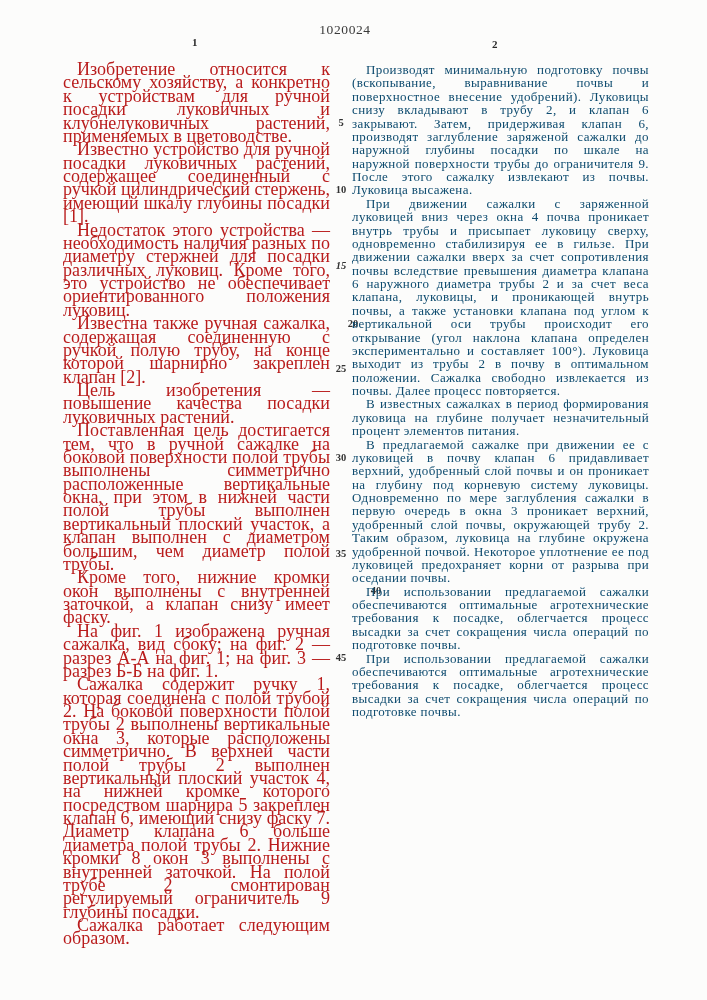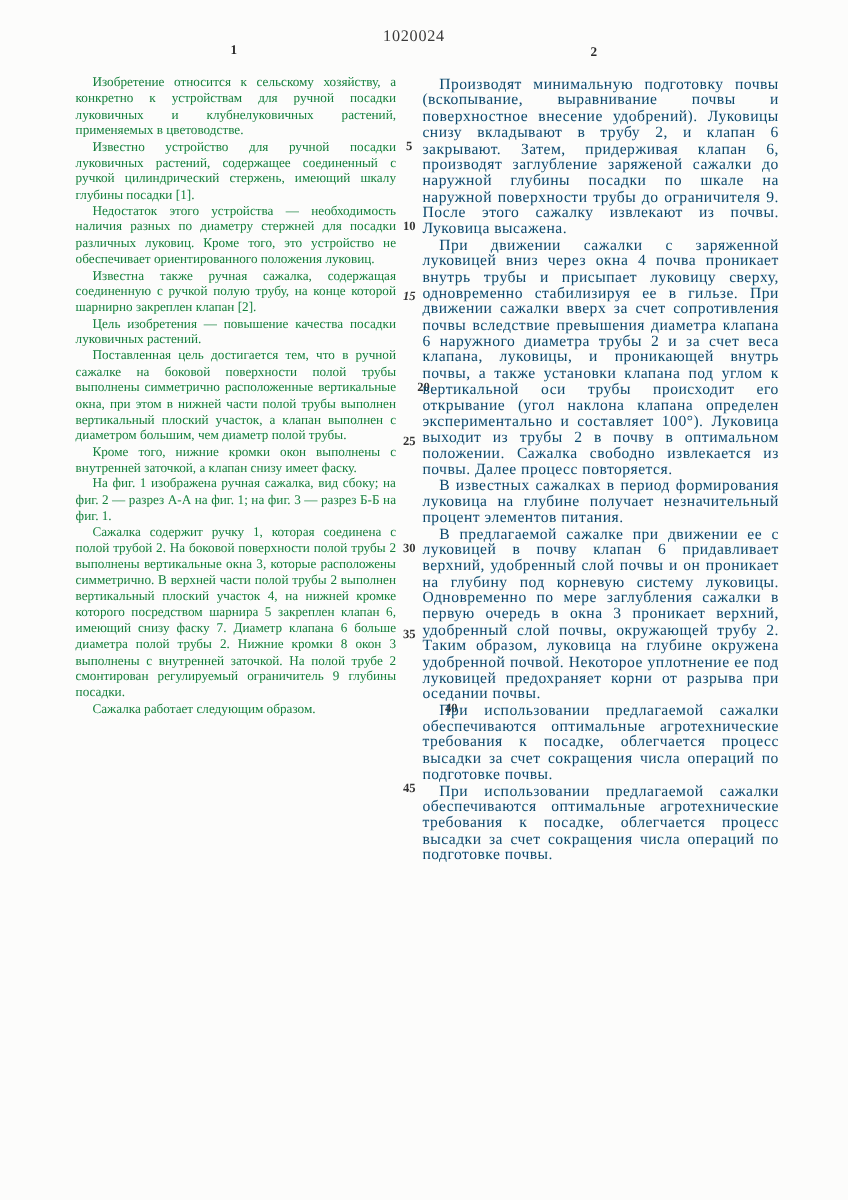--- a/index.html
+++ b/index.html
@@ -41,22 +41,22 @@
     line-height: 13.37px;
   }
   .text-column p {
     margin: 0;
     padding: 0;
     text-indent: 14px;
   }
   .column-left {
     left: 63px;
     width: 267px;
-    font-size: 11px;
-    color: #15803d;
+    font-size: 18px;
+    color: #b91c1c;
   }
   .column-right {
     left: 352px;
     width: 297px;
     font-size: 13px;
     letter-spacing: 0.4px;
     color: #0c4a6e;
   }
   .gutter {
     position: absolute;
@@ -82,25 +82,25 @@
 <div class="patent-number">1020024</div>
 
 <div class="col-num col-num-left">1</div>
 
 <div class="col-num col-num-right">2</div>
 
 <div class="gutter">
 
 <span style="top: 116.48px;">5</span>
     <span style="top: 183.33px;">10</span>
-    <span style="top: 241px; font-style: italic;">15</span>
+    <span style="top: 259px; font-style: italic;">15</span>
     <span style="top: 317.03px; margin-left: 12px;">20</span>
     <span style="top: 362px;">25</span>
     <span style="top: 450.73px;">30</span>
-    <span style="top: 523px;">35</span>
+    <span style="top: 547px;">35</span>
     <span style="top: 584.43px; margin-left: 35px;">40</span>
     <span style="top: 651.28px;">45</span>
   </div>
 
 <div class="text-column column-left">
 
 <p>Изобретение относится к сельскому хозяйству, а конкретно к устройствам для ручной посадки луковичных и клубнелуковичных растений, применяемых в цветоводстве.</p>
     <p>Известно устройство для ручной посадки луковичных растений, содержащее соединенный с ручкой цилиндрический стержень, имеющий шкалу глубины посадки [1].</p>
     <p>Недостаток этого устройства — необходимость наличия разных по диаметру стержней для посадки различных луковиц. Кроме того, это устройство не обеспечивает ориентированного положения луковиц.</p>
     <p>Известна также ручная сажалка, содержащая соединенную с ручкой полую трубу, на конце которой шарнирно закреплен клапан [2].</p>

